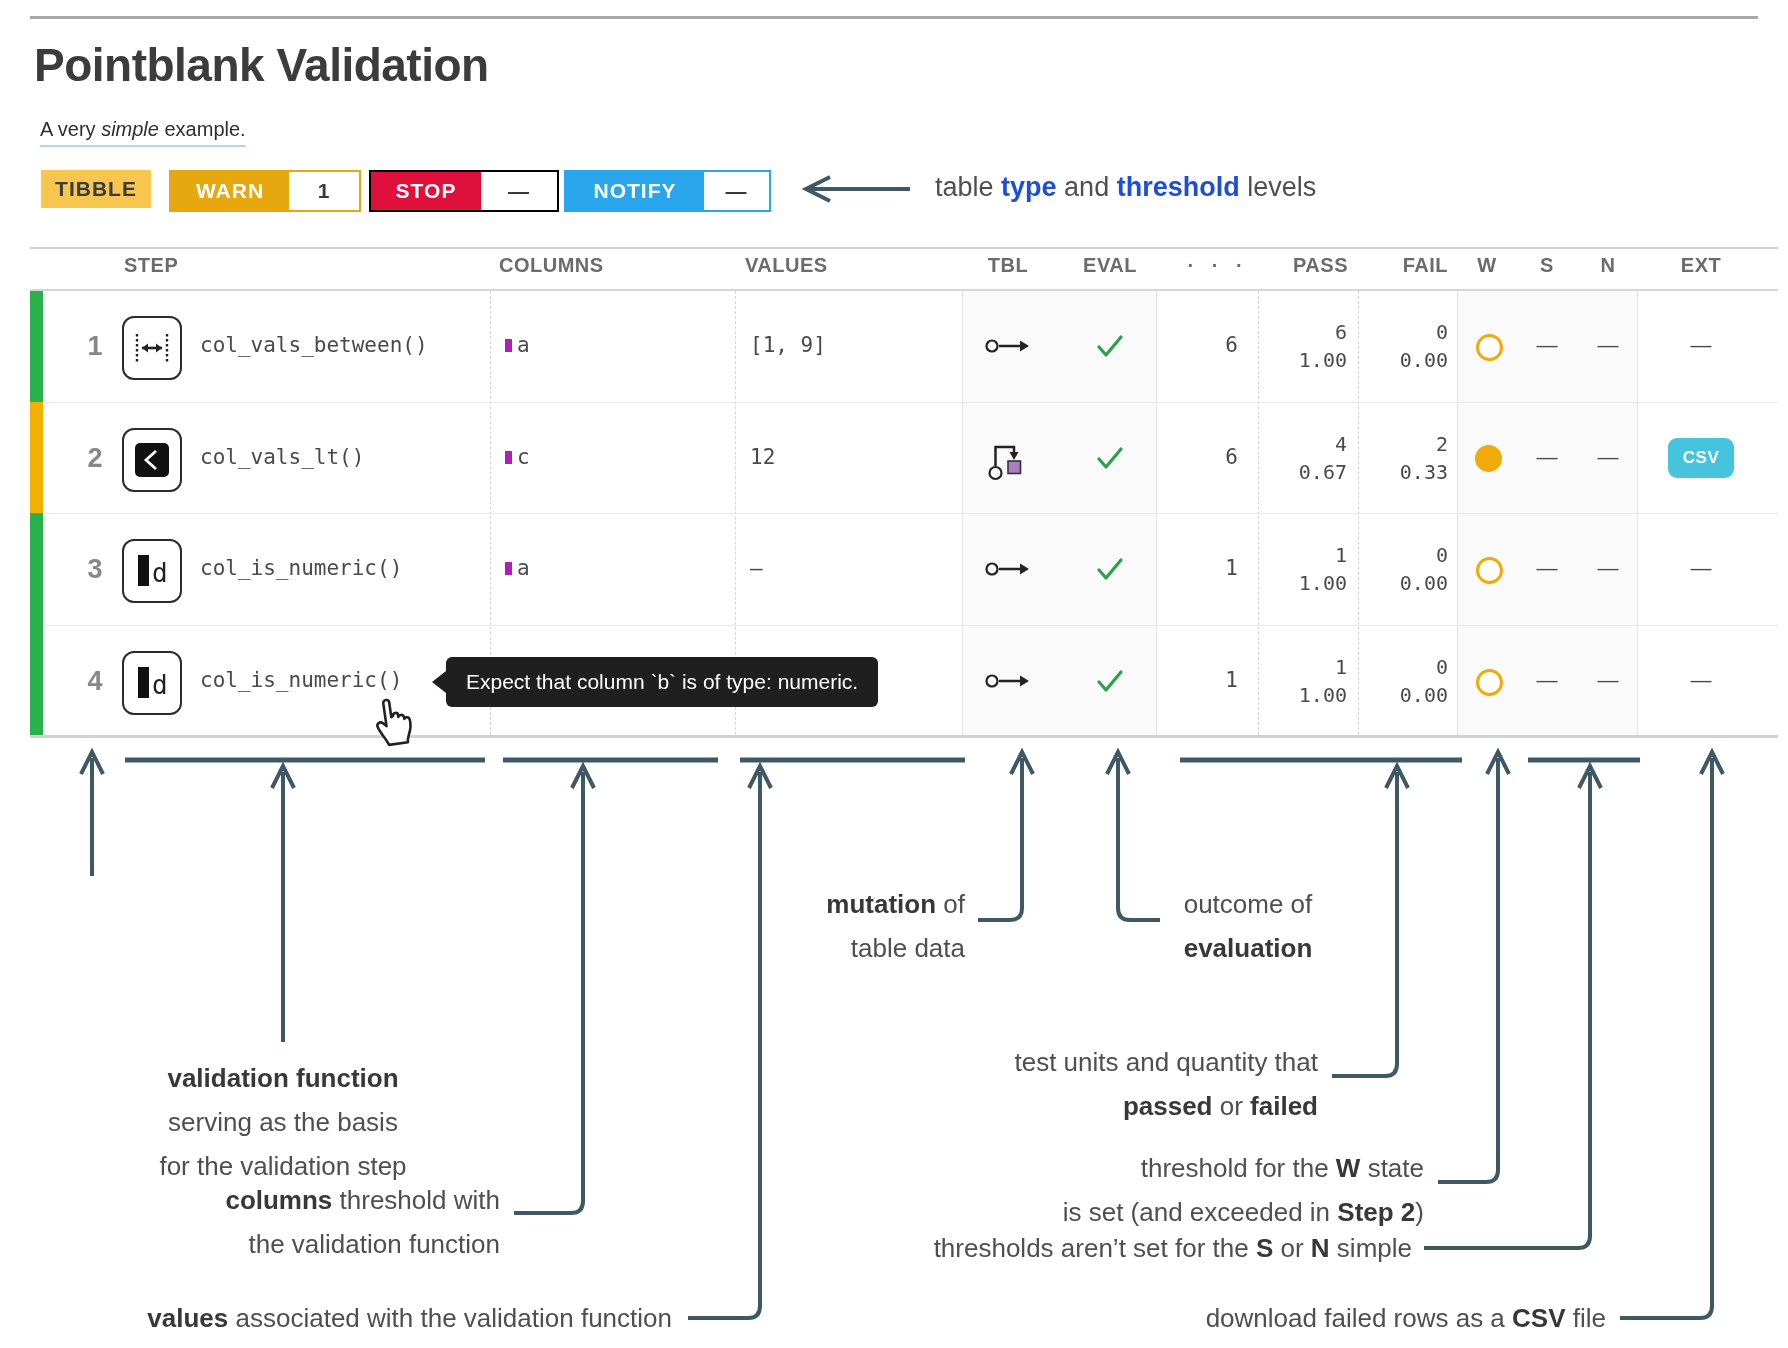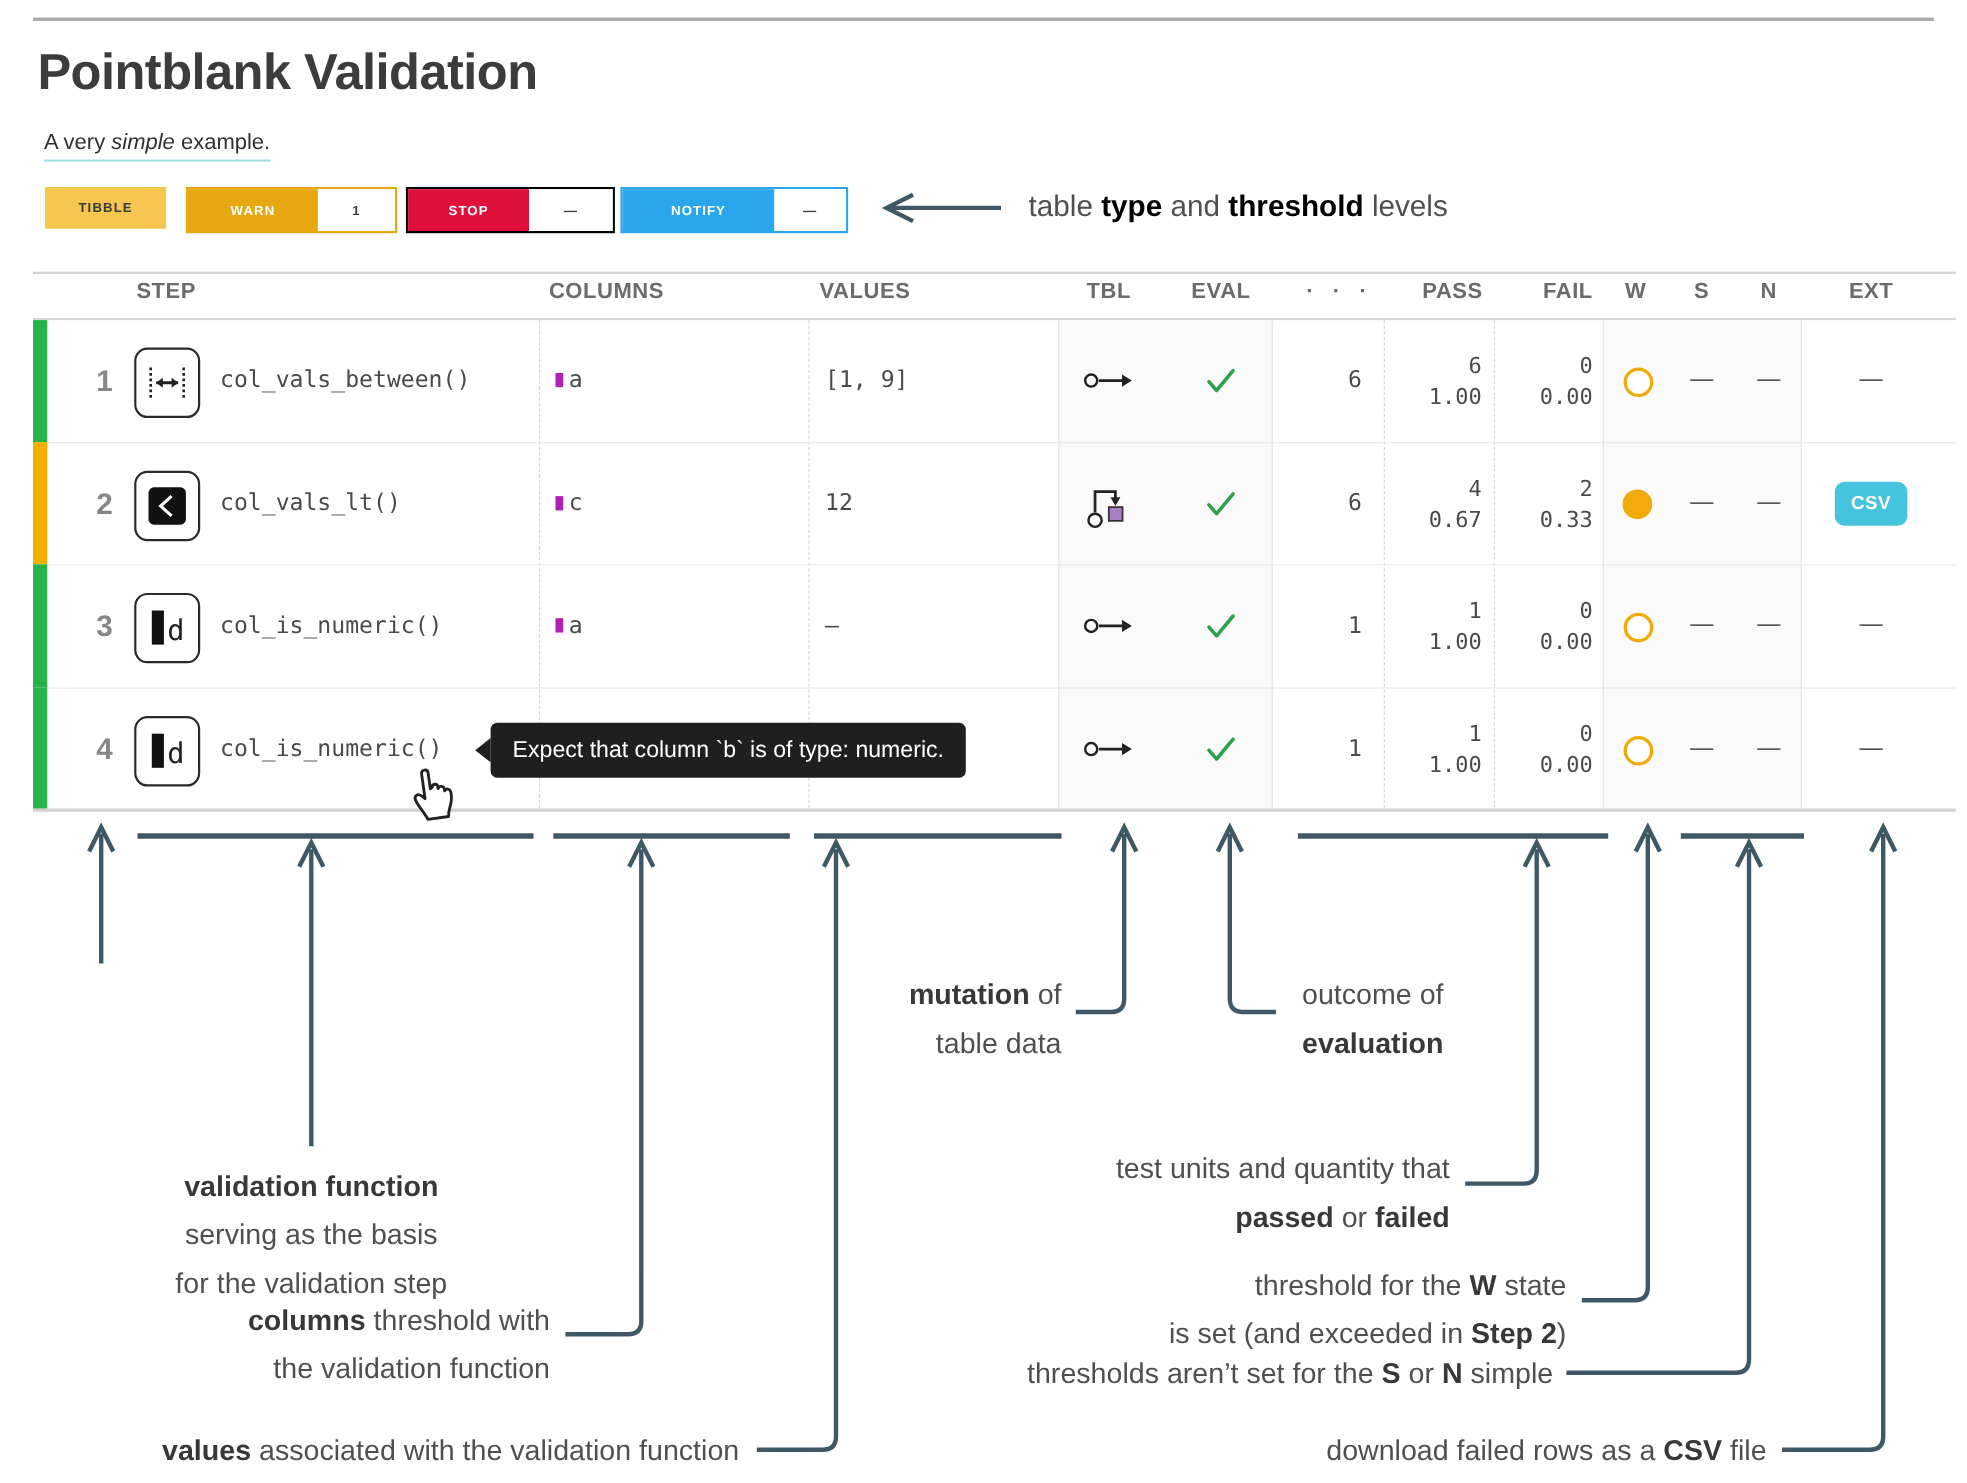--- a/index.html
+++ b/index.html
@@ -5,37 +5,37 @@
   html,body{margin:0;padding:0;background:#fff;}
   #page{position:relative;width:1788px;height:1348px;background:#fff;overflow:hidden;
         font-family:"Liberation Sans",sans-serif;}
   .abs{position:absolute;}
   
   #top-rule{left:30px;top:16px;width:1728px;height:3px;background:#a9a9a9;}
   #title{left:34px;top:38px;font-size:46px;font-weight:bold;color:#3c3c3c;letter-spacing:-.5px;}
   #subtitle{left:40px;top:118px;font-size:20px;color:#2f2f2f;border-bottom:2px solid #a9dce7;padding-bottom:4px;}
   #subtitle i{font-style:italic;}
   
-  .badge,.badge-group{height:38px;display:flex;align-items:center;font-size:12px;font-weight:bold;letter-spacing:1px;}
+  .badge,.badge-group{height:38px;display:flex;align-items:center;font-size:21px;font-weight:bold;letter-spacing:1px;}
   .badge{justify-content:center;}
   #badge-tibble{left:41px;top:170px;width:110px;background:#f6c64f;color:#3b3b3b;}
   .badge-group{top:170px;}
   .bg-label{height:100%;display:flex;align-items:center;justify-content:center;color:#fff;}
   .bg-value{height:100%;display:flex;align-items:center;justify-content:center;background:#fff;color:#3b3b3b;}
   #badge-warn{left:169px;border:2px solid #e7a70e;}
   #badge-warn .bg-label{width:118px;background:#e7a70e;}
   #badge-warn .bg-value{width:70px;}
   #badge-stop{left:369px;border:2px solid #000000;}
   #badge-stop .bg-label{width:110px;background:#e0103c;}
   #badge-stop .bg-value{width:76px;}
   #badge-notify{left:564px;border:2px solid #2aa7ec;}
   #badge-notify .bg-label{width:138px;background:#2aa7ec;}
   #badge-notify .bg-value{width:65px;}
   #top-annot-text{left:935px;top:172px;font-size:27px;color:#4f4f4f;}
-  #top-annot-text b{color:#000000;}
+  #top-annot-text b{color:#1d4ed8;}
   
   .hline{left:30px;width:1748px;background:#d2d2d2;height:2px;}
   .rowsep{left:30px;width:1748px;height:1px;background:#e8e8e8;}
   .colblock{top:291px;height:444px;background:#fafafa;border-left:1px solid #e2e2e2;border-right:1px solid #e2e2e2;}
   .vdash{top:291px;height:444px;width:0;border-left:1px dashed #d4d4d4;}
   .statusbar{left:30px;width:13px;}
   
   .th{top:254px;font-size:20px;font-weight:bold;color:#6b6b6b;letter-spacing:.5px;}
   .center{text-align:center;}
   .right{text-align:right;}

